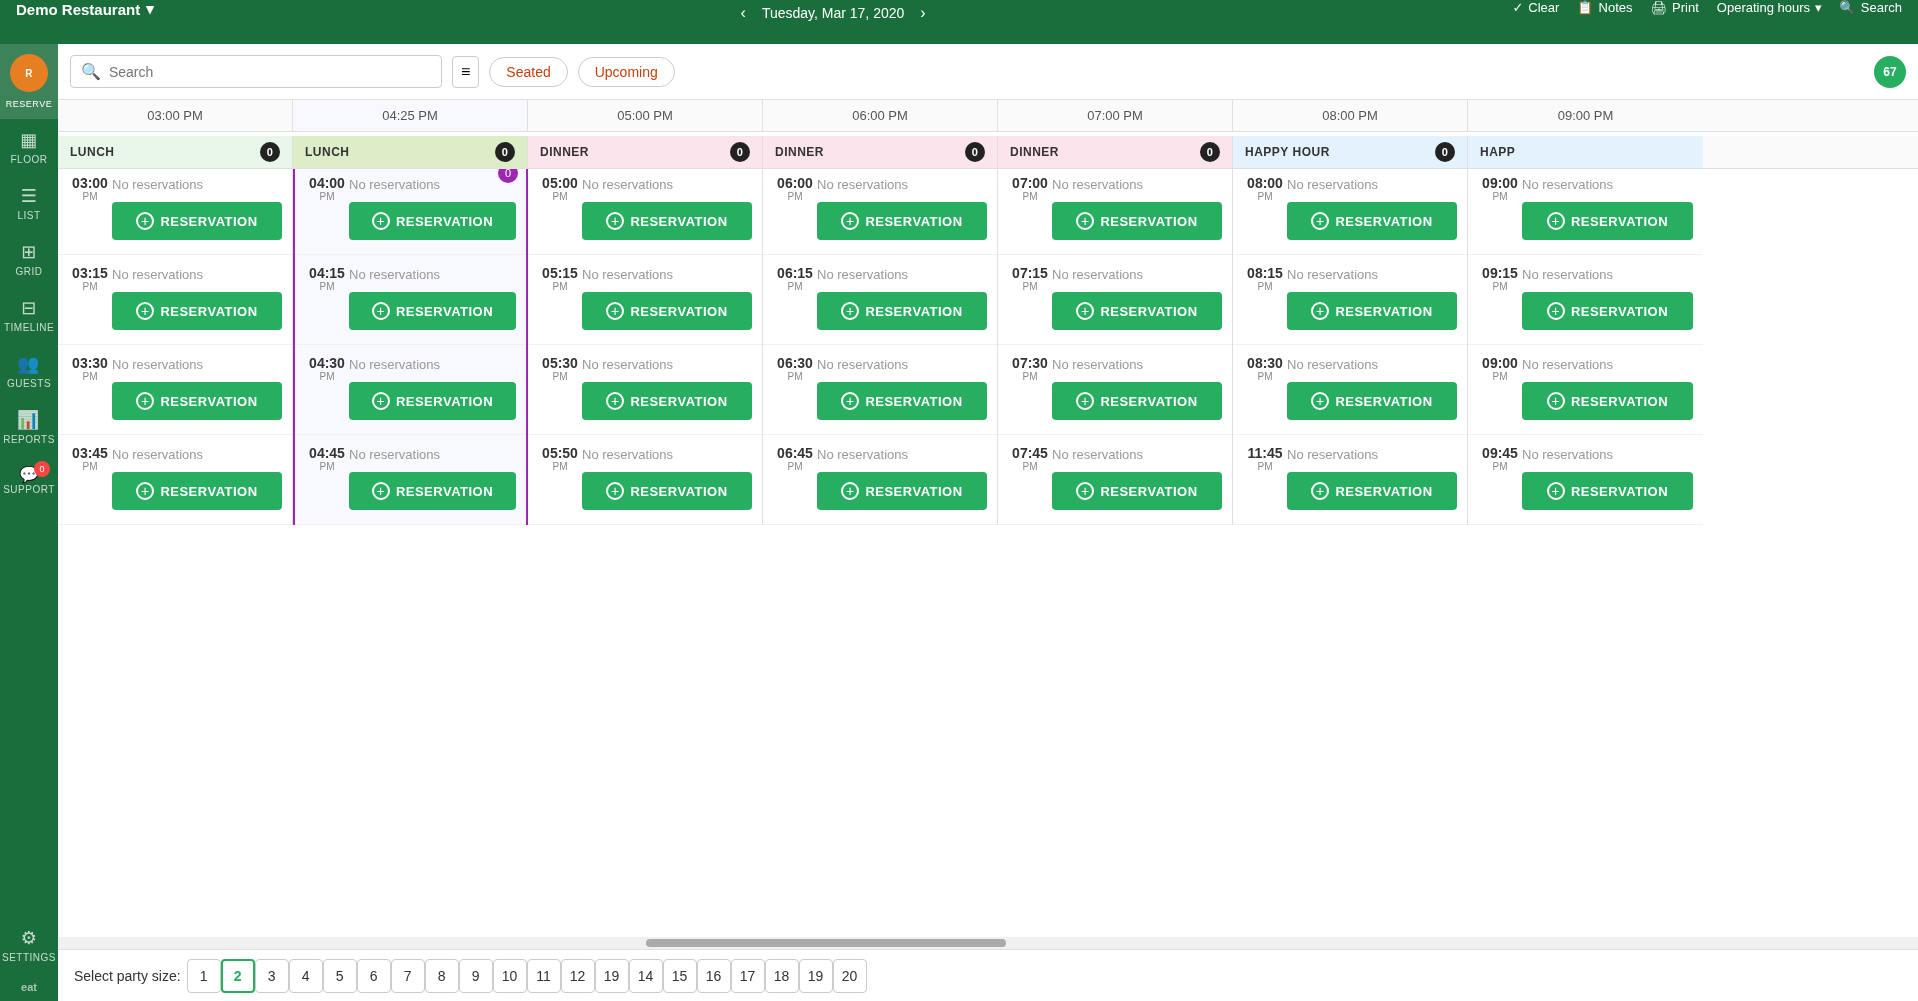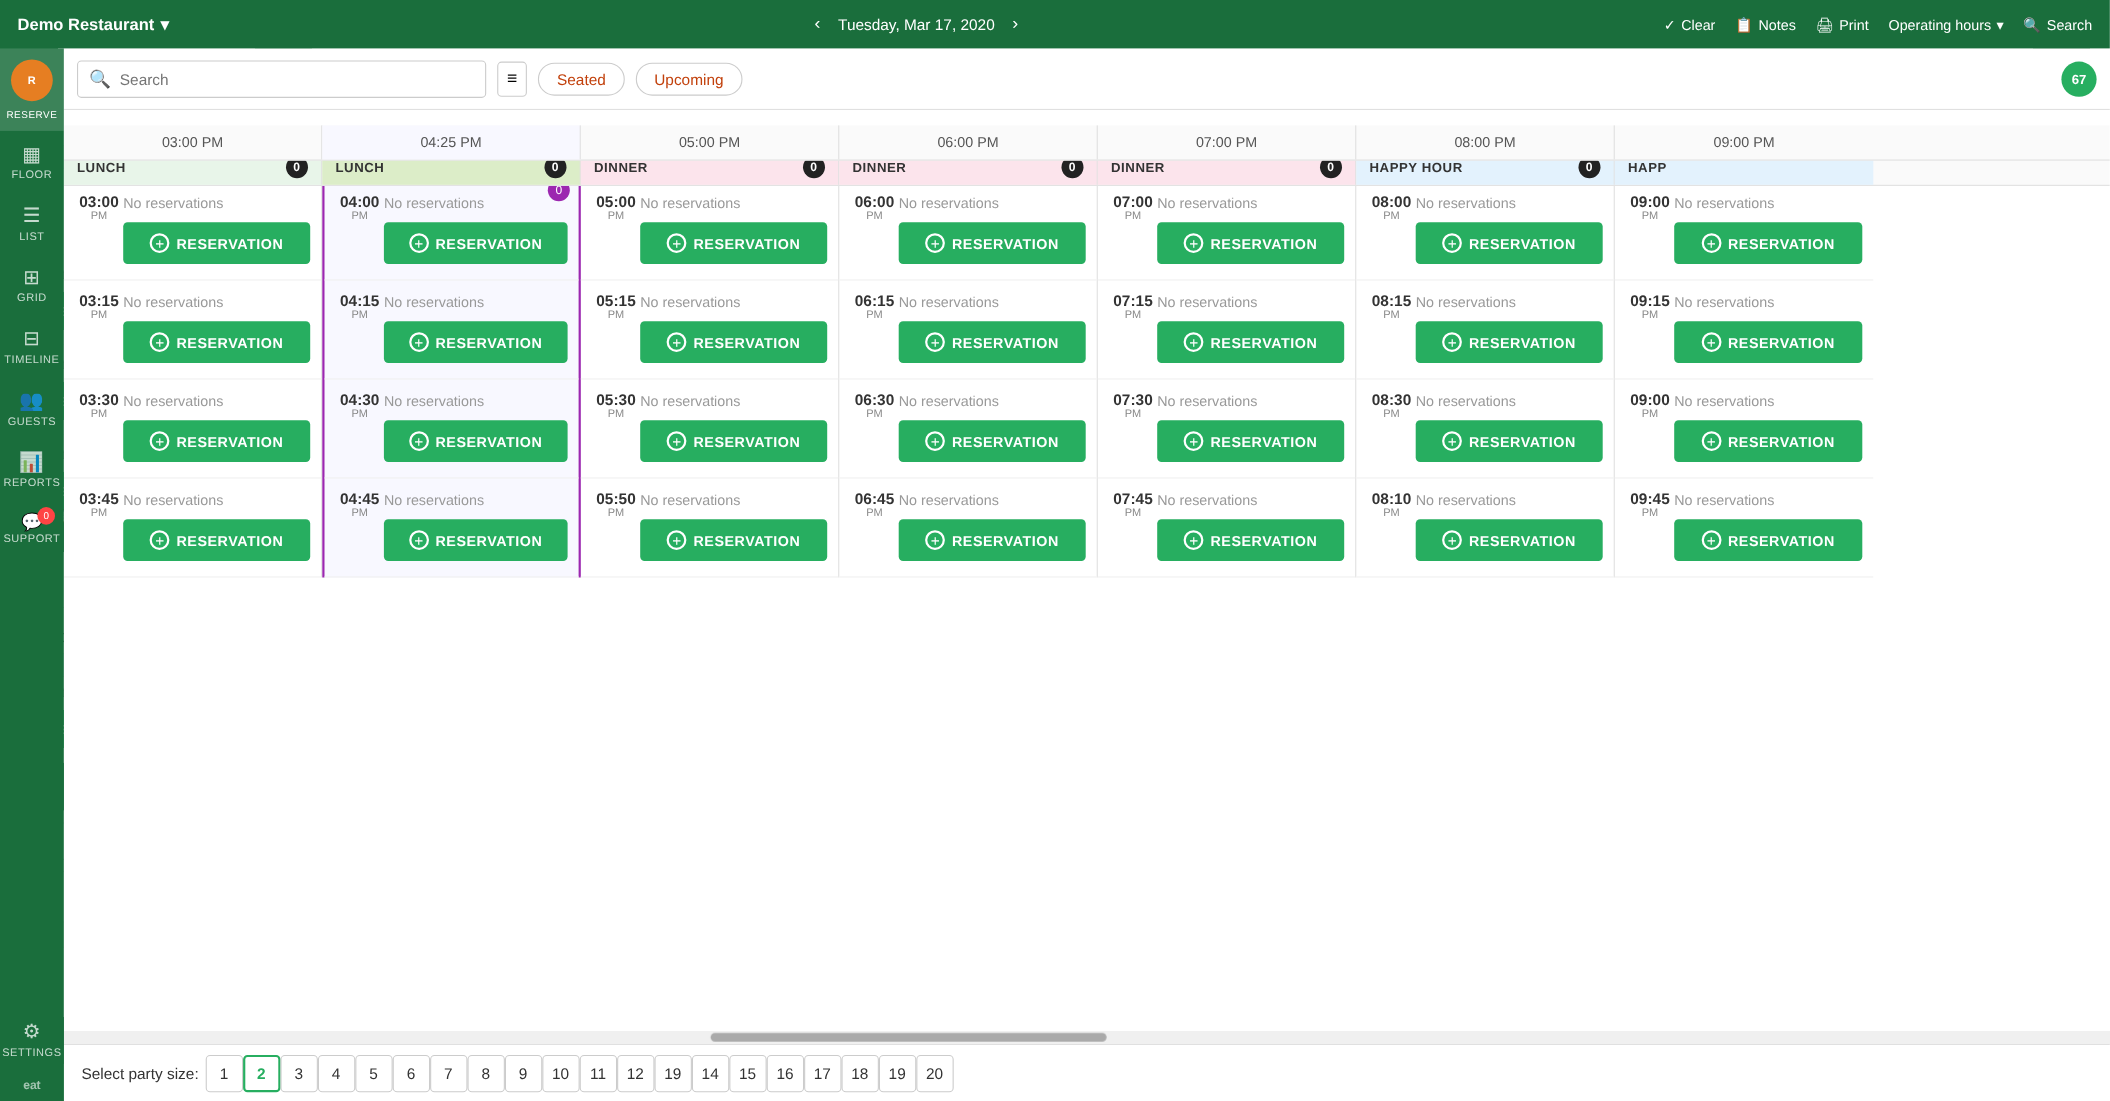--- a/index.html
+++ b/index.html
@@ -3,21 +3,21 @@
   <meta charset="utf-8">
   <style>
     * { box-sizing: border-box; margin: 0; padding: 0; }
     body { font-family: -apple-system, BlinkMacSystemFont, 'Segoe UI', sans-serif; background: #f5f5f5; overflow: hidden; width: 1918px; height: 1001px; }
 
     
     .top-nav {
       background: #1a6e3c;
       height: 44px;
       display: flex;
-      align-items: center;
+      align-items: flex-start;
       padding: 0 16px;
       color: white;
       justify-content: space-between;
       position: fixed;
       top: 0; left: 0; right: 0;
       z-index: 100;
     }
     .top-nav-left { display: flex; align-items: center; gap: 6px; font-weight: 600; font-size: 15px; }
     .top-nav-center { display: flex; align-items: center; gap: 12px; font-size: 14px; }
     .top-nav-right { display: flex; align-items: center; gap: 18px; font-size: 13px; }
@@ -173,21 +173,21 @@
       flex-direction: column;
       min-width: 1860px;
     }
 
     
     .time-header-row {
       display: flex;
       border-bottom: 1px solid #e0e0e0;
       background: #fafafa;
       position: sticky;
-      top: 14px;
+      top: 0;
       z-index: 10;
     }
     .time-header-cell {
       min-width: 235px;
       padding: 8px 12px;
       font-size: 13px;
       font-weight: 500;
       color: #555;
       border-right: 1px solid #e0e0e0;
       text-align: center;
@@ -808,21 +808,21 @@
             <div class="slot-content">
               <div class="no-reservations">No reservations</div>
               <button class="reservation-btn">
                   <div class="plus-circle">+</div>
                   <span>RESERVATION</span>
                 </button>
             </div>
           </div>
           <div class="time-slot-row">
             <div class="time-label">
-                <span class="hour">08:10</span>
+                <span class="hour">11:45</span>
                 <span class="ampm">PM</span>
               </div>
             <div class="slot-content">
               <div class="no-reservations">No reservations</div>
               <button class="reservation-btn">
                   <div class="plus-circle">+</div>
                   <span>RESERVATION</span>
                 </button>
             </div>
           </div>

